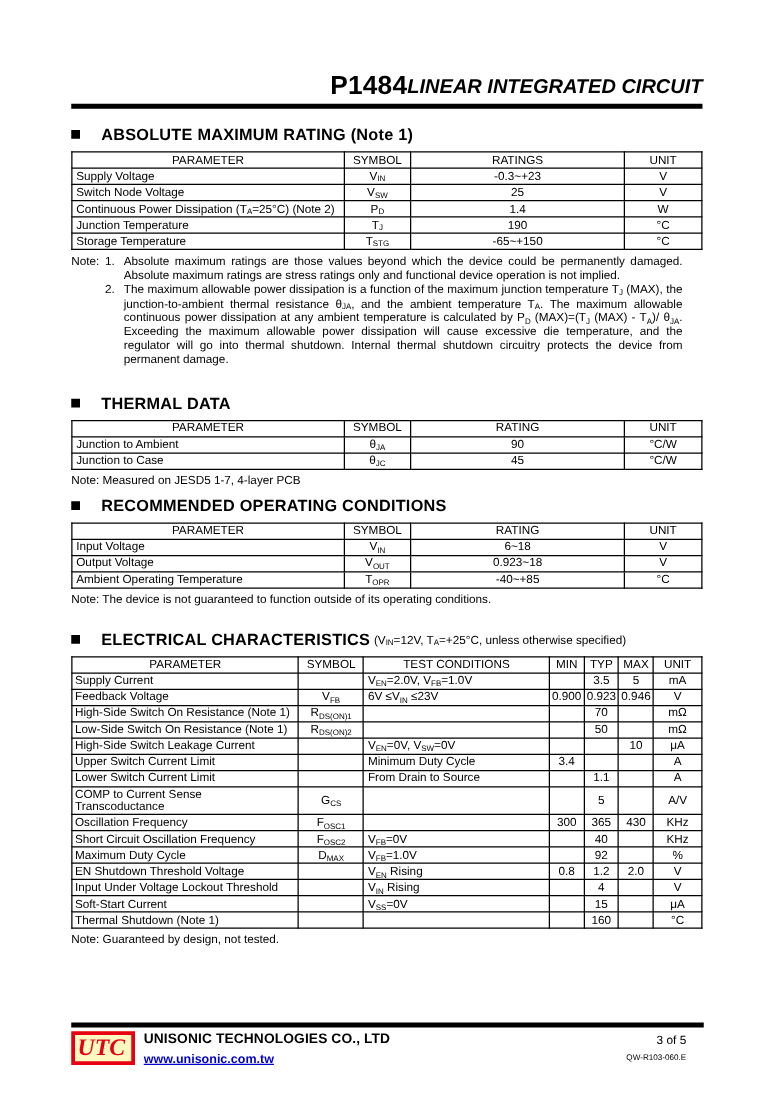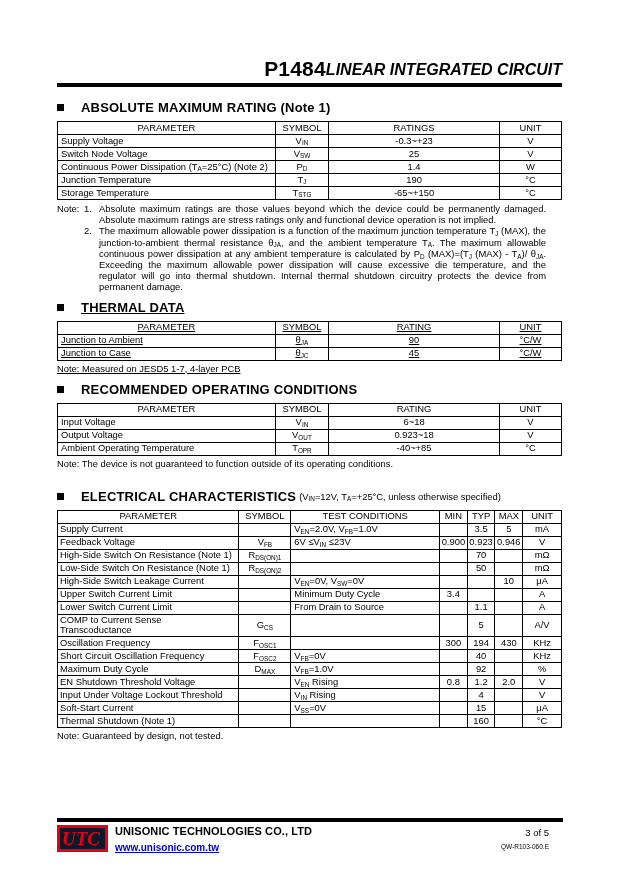--- a/index.html
+++ b/index.html
@@ -39,34 +39,34 @@
 
   
   .notes{ font-size:9.4px; line-height:11.2px; margin:3px 16px 6px 0; }
   .note-row{ display:flex; }
   .note-label{ width:27px; flex:none; }
   .note-num{ width:15px; flex:none; }
   .note-text{ flex:1; text-align:justify; }
   .note-line{ font-size:9.4px; margin:2px 0 0 0; line-height:11px; }
 
   .section{ margin-bottom:0; }
-  .sec-thermal{ margin-top:7px;text-decoration:underline; }
+  .sec-thermal{ margin-top:22px; }
   .sec-roc{ margin-top:8px; }
   .sec-elec{ margin-top:20px; }
   .section-heading + table{ margin-top:0; }
 
   
   .footer{
     position:absolute; left:57px; right:60px; top:818px;
     border-top:4px solid #000; padding-top:3px;
     display:flex; justify-content:space-between; align-items:flex-start;
   }
   .footer-left{ display:flex; align-items:flex-start; }
   .utc-logo{
-    border:3px solid #e60012; color:#e60012; background:#0f172a;
+    border:3px solid #e60012; color:#e60012; background:#fef9c3;
     font-family:"Liberation Serif", serif; font-style:italic; font-weight:bold;
     font-size:19px; line-height:21px; padding:0 5px 0 2px; margin-right:7px; flex:none;
   }
   .company{ font-size:11px; font-weight:bold; letter-spacing:.1px; }
   .website{ font-size:10px; font-weight:bold; color:#0000cc; text-decoration:underline; display:inline-block; margin-top:3px; }
   .footer-right{ text-align:right; padding-right:14px; padding-top:2px; }
   .page-indicator{ font-size:9.5px; }
   .doc-code{ font-size:6.5px; margin-top:5px; }
 </style>
 </head>
@@ -327,21 +327,21 @@
             <td></td>
             <td>5</td>
             <td></td>
             <td>A/V</td>
           </tr>
           <tr>
             <td>Oscillation Frequency</td>
             <td>F<sub>OSC1</sub></td>
             <td></td>
             <td>300</td>
-            <td>194</td>
+            <td>365</td>
             <td>430</td>
             <td>KHz</td>
           </tr>
           <tr>
             <td>Short Circuit Oscillation Frequency</td>
             <td>F<sub>OSC2</sub></td>
             <td>V<sub>FB</sub>=0V</td>
             <td></td>
             <td>40</td>
             <td></td>

